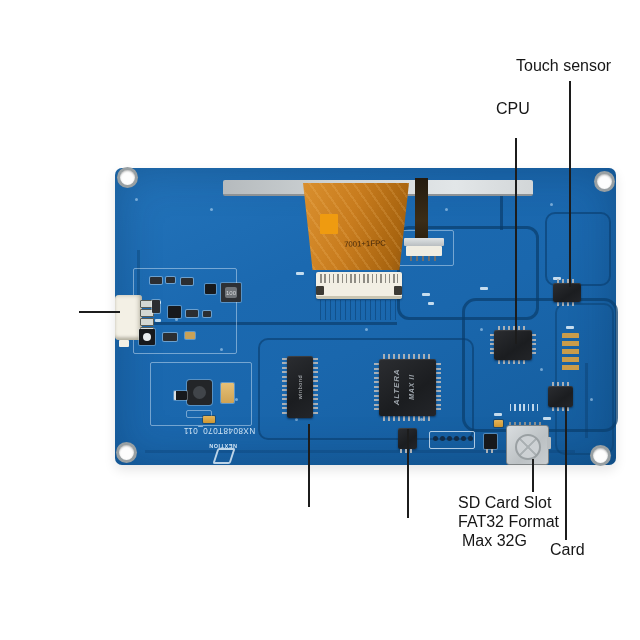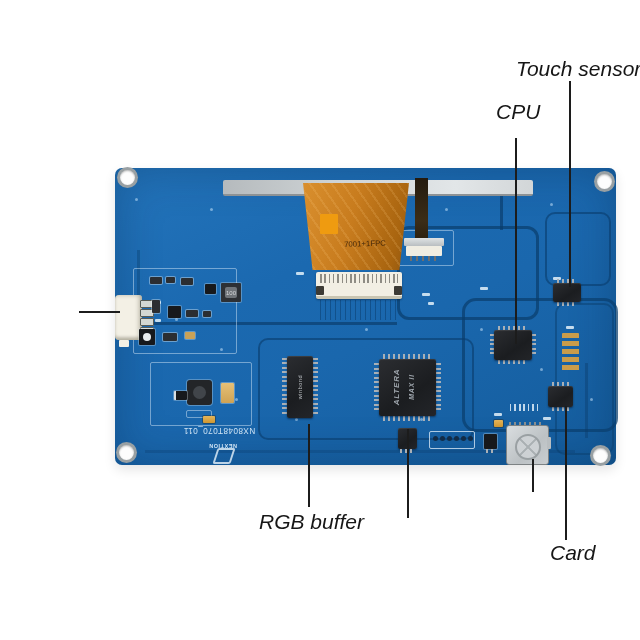--- a/index.html
+++ b/index.html
@@ -1,19 +1,19 @@
 <!DOCTYPE html>
 <html><head>
 <meta charset="utf-8">
 <style>
   html,body{margin:0;padding:0;background:#ffffff;}
   #stage{position:relative;width:640px;height:640px;background:#ffffff;overflow:hidden;
          font-family:"Liberation Sans",sans-serif;}
   
-  .label{position:absolute;font-size:21px;line-height:1.15;color:#161616;white-space:nowrap;z-index:60;font-style:italic;}
+  .label{position:absolute;font-size:16px;line-height:1.15;color:#161616;white-space:nowrap;z-index:60;}
   .cline{position:absolute;background:#1c1c1c;z-index:55;}
   
   #board{position:absolute;left:115px;top:168px;width:501px;height:297px;border-radius:7px;
          background:linear-gradient(155deg,#2374bb 0%,#1b69b0 35%,#1a67ad 55%,#145c9c 100%);
          box-shadow:inset 0 0 46px rgba(4,30,60,.30), 0 5px 12px rgba(0,0,0,.10);z-index:10;}
   .trace{position:absolute;border:3px solid rgba(10,62,110,.72);border-radius:12px;}
   .trace2{position:absolute;border:2px solid rgba(10,62,110,.62);border-radius:10px;}
   .tline{position:absolute;background:rgba(9,58,105,.65);}
   .silkbox{position:absolute;border:1px solid rgba(228,242,252,.45);border-radius:2px;}
   .silk-mark{position:absolute;width:8px;height:3px;border-radius:1px;background:rgba(236,246,253,.82);}
@@ -220,23 +220,27 @@
   <div class="label" style="left:516px;top:57px;">Touch sensor</div>
   <div class="cline" style="left:569px;top:81px;width:2px;height:206px;"></div>
 
   <div class="label" style="left:496px;top:100px;">CPU</div>
   <div class="cline" style="left:515px;top:138px;width:2px;height:206px;"></div>
 
   <div class="label" style="left:5px;top:296px;width:76px;text-align:center;line-height:24px;">
   </div>
   <div class="cline" style="left:79px;top:311px;width:41px;height:2px;"></div>
 
-  <div class="label" style="left:259px;top:510px;">RGB buffer</div>
   <div class="cline" style="left:308px;top:424px;width:2px;height:83px;"></div>
 
   <div class="cline" style="left:407px;top:429px;width:2px;height:89px;"></div>
 
+  <div class="label" style="left:458px;top:493px;line-height:19px;">
+    <div>SD Card Slot</div>
+    <div>FAT32 Format</div>
+    <div style="padding-left:4px;">Max 32G</div>
+  </div>
   <div class="cline" style="left:532px;top:459px;width:2px;height:33px;"></div>
 
   <div class="label" style="left:550px;top:541px;">Card</div>
   <div class="cline" style="left:565px;top:406px;width:2px;height:134px;"></div>
 
 </div>
 
 </body></html>

